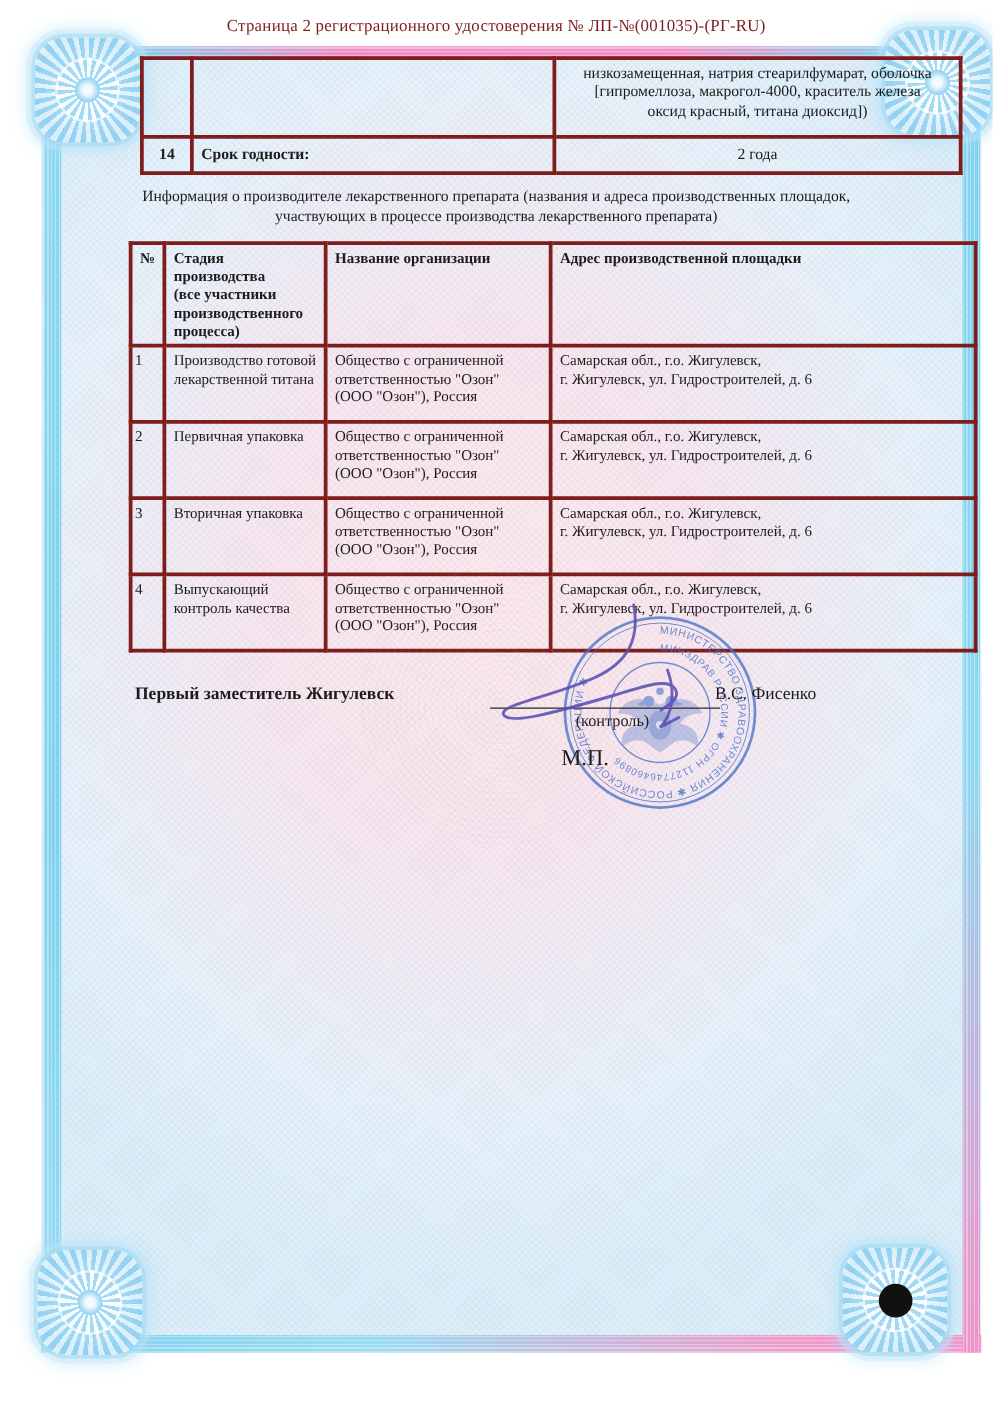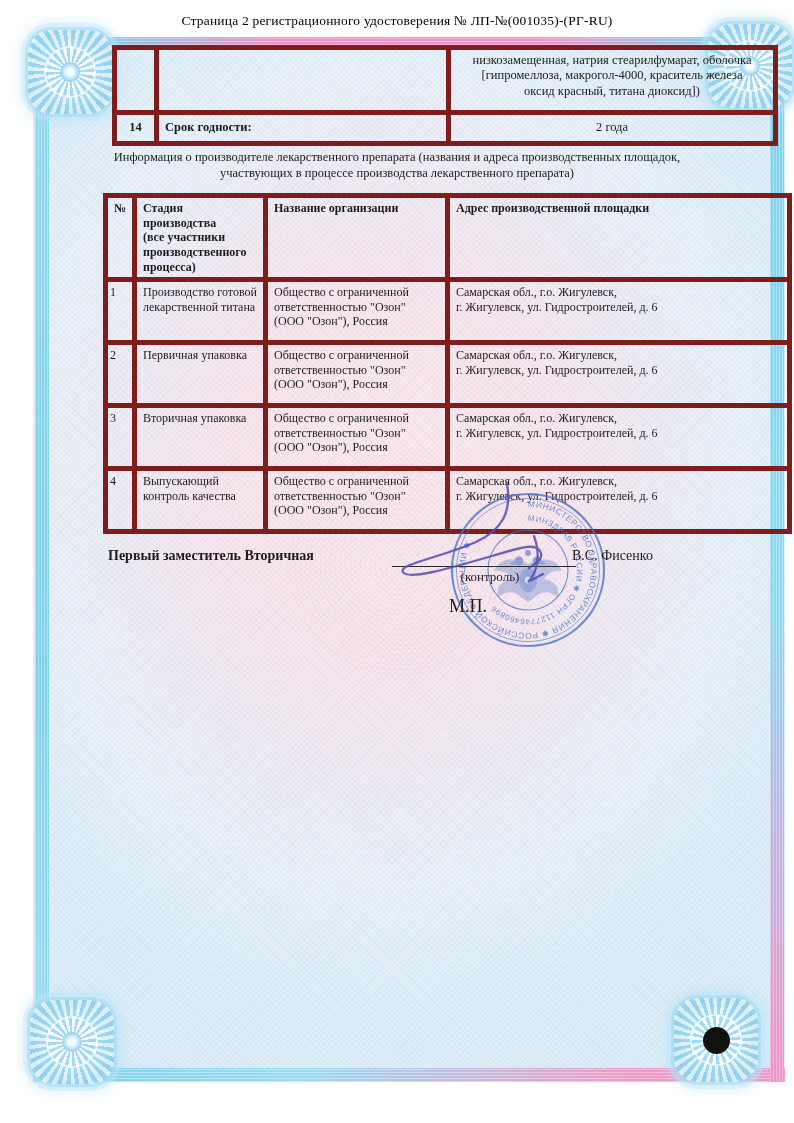--- a/index.html
+++ b/index.html
@@ -6,21 +6,21 @@
   body{
     width:794px;height:1123px;position:relative;background:#ffffff;
     font-family:"Liberation Serif","DejaVu Serif",serif;color:#1c1c1c;
     overflow:hidden;
   }
   .abs{position:absolute;}
 
   
   .page-header{
     left:0;top:13px;width:794px;text-align:center;
-    font-size:13.5px;color:#000000;letter-spacing:.2px;
+    font-size:13.5px;color:#7f1d1d;letter-spacing:.2px;
   }
 
   
   .doc{
     left:33px;top:37px;width:752px;height:1045px;
     background:
       repeating-linear-gradient(45deg, rgba(120,180,230,0.09) 0 1px, rgba(0,0,0,0) 1px 4px),
       repeating-linear-gradient(-45deg, rgba(230,140,170,0.09) 0 1px, rgba(0,0,0,0) 1px 4px),
       radial-gradient(ellipse 62% 52% at 47% 42%, #fbe9ec 0%, #f7e7ee 38%, #e6f2fa 78%, #dcefF9 100%);
   }
@@ -61,21 +61,21 @@
   .rosette .core{
     position:absolute;inset:40px;border-radius:50%;
     background:radial-gradient(circle,#f3fbff 0 25%,#8fd0f1 70%,#cdeBFa 100%);
   }
   .hole{
     width:27px;height:27px;border-radius:50%;background:#111;
   }
 
   
   table{border-collapse:collapse;table-layout:fixed;}
-  td{border:5px solid #7f1d1d;vertical-align:top;padding:3px 6px;
+  td{border:3px solid #7f1d1d;vertical-align:top;padding:3px 6px;
      font-size:12px;line-height:1.22;color:#1c1c1c;}
   .pre{white-space:pre-line;}
   .c{text-align:center;}
   .b{font-weight:bold;}
 
   .shelf-table{left:112px;top:45px;}
   .shelf-table td.col-num{width:25px;margin-top:20px;}
   .shelf-table td.col-label{width:275px;}
   .shelf-table td.col-val{width:310px;}
   .shelf-table tr.r1 td{height:54px;}
@@ -240,21 +240,21 @@
     <ellipse cx="80" cy="90" rx="9" ry="12" fill-opacity="0.75"></ellipse>
     <circle cx="71" cy="71" r="4.4"></circle>
     <circle cx="89" cy="71" r="4.4"></circle>
     <path d="M67 71 l-5.5 2.2 5.5 2 z"></path>
     <path d="M93 71 l5.5 2.2 -5.5 2 z"></path>
     <circle cx="80" cy="63" r="3"></circle>
     <circle cx="80" cy="90" r="3.2" fill="#eaf2ff" fill-opacity="0.8"></circle>
   </g>
 </svg>
 
-<div class="abs sig-title">Первый заместитель Вторичная</div>
+<div class="abs sig-title">Первый заместитель Жигулевск</div>
 <div class="abs sig-line"></div>
 <div class="abs sig-caption">(контроль)</div>
 <div class="abs sig-name">В.С. Фисенко</div>
 <div class="abs seal-mark">М.П.</div>
 
 <svg class="abs ink" width="230" height="135" viewBox="0 0 230 135">
   <g stroke="#5a4fb0" stroke-width="2.3" fill="none" opacity="0.88" stroke-linecap="round">
     <path d="M125 6 C130 34 120 52 94 64 C58 80 16 86 21 94 C26 102 62 92 110 78 C134 71 152 64 158 73 C163 81 152 86 147 90"></path>
     <path d="M152 58 C158 74 157 93 146 104 L161 96"></path>
   </g>

